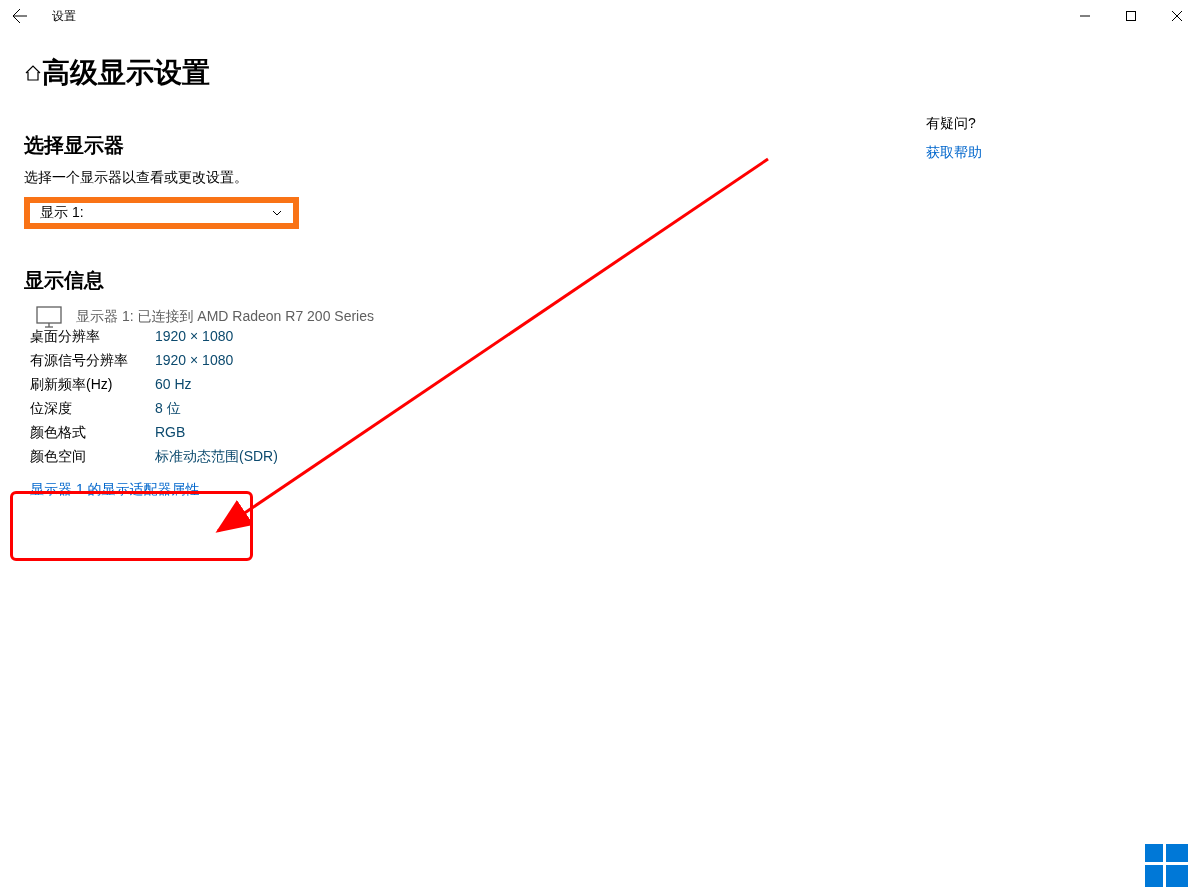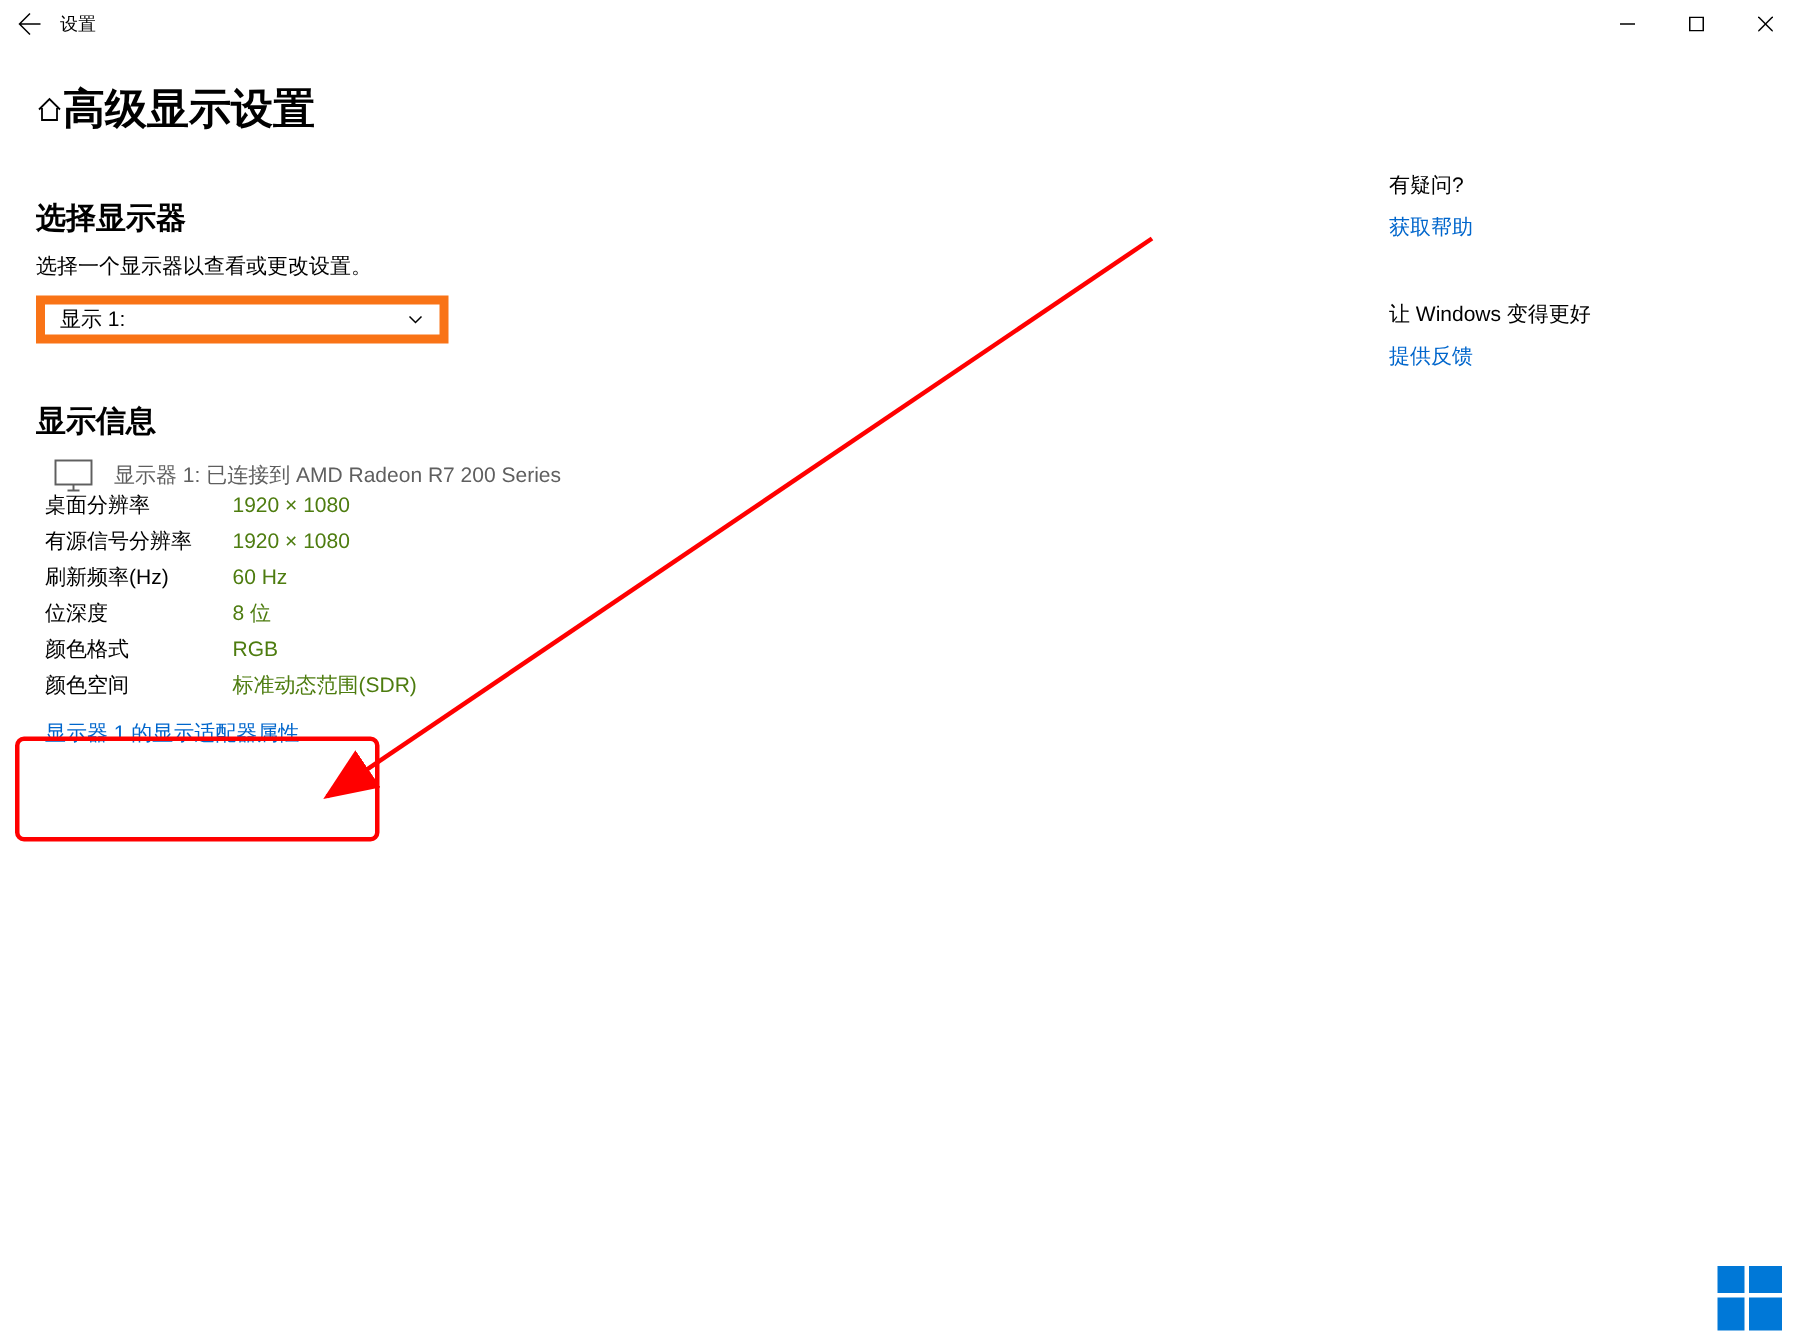--- a/index.html
+++ b/index.html
@@ -18,21 +18,21 @@
     .titlebar {
       height: 32px;
       display: flex;
       align-items: center;
       justify-content: space-between;
       padding: 0 0 0 8px;
     }
     .titlebar-left {
       display: flex;
       align-items: center;
-      gap: 8px;
+      gap: 20px;
     }
     .back-btn {
       width: 24px;
       height: 24px;
       display: flex;
       align-items: center;
       justify-content: center;
       cursor: pointer;
     }
     .window-title {
@@ -121,21 +121,21 @@
     .info-row {
       display: flex;
       font-size: 14px;
       margin-bottom: 6px;
     }
     .info-label {
       width: 125px;
       color: #000;
     }
     .info-value {
-      color: #4d7c0f;
+      color: #0c4a6e;
     }
     .link {
       color: #0066cc;
       font-size: 14px;
       cursor: pointer;
       display: inline-block;
     }
     .adapter-link-wrapper {
       margin-top: 14px;
       margin-left: 6px;
@@ -297,24 +297,20 @@
     </div>
 
   </div>
 </div>
 
 <div class="sidebar">
   <div class="sidebar-section">
     <div class="sidebar-title">有疑问?</div>
     <span class="link">获取帮助</span>
   </div>
-  <div class="sidebar-section">
-    <div class="sidebar-title">让 Windows 变得更好</div>
-    <span class="link">提供反馈</span>
-  </div>
 </div>
 
 <div class="annotation-box" style="left:10px; top:491px; width:243px; height:70px;"></div>
 
 <svg class="annotation-arrow" style="left:200px; top:155px; width:575px; height:385px;">
   <defs>
     <marker id="arrowhead" markerWidth="12" markerHeight="10" refX="11" refY="5" orient="auto">
       <polygon points="0 0, 12 5, 0 10" fill="#ff0000"></polygon>
     </marker>
   </defs>

